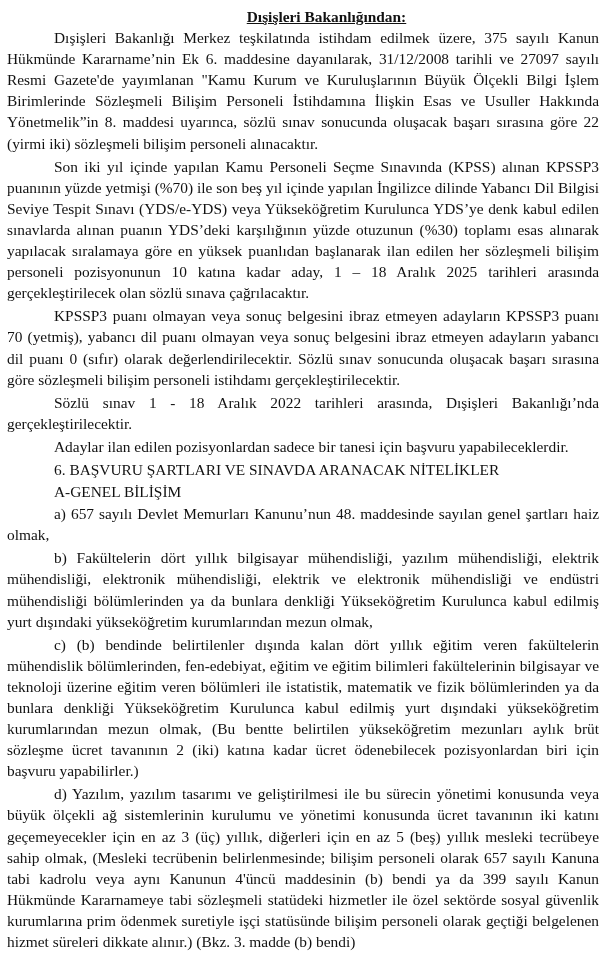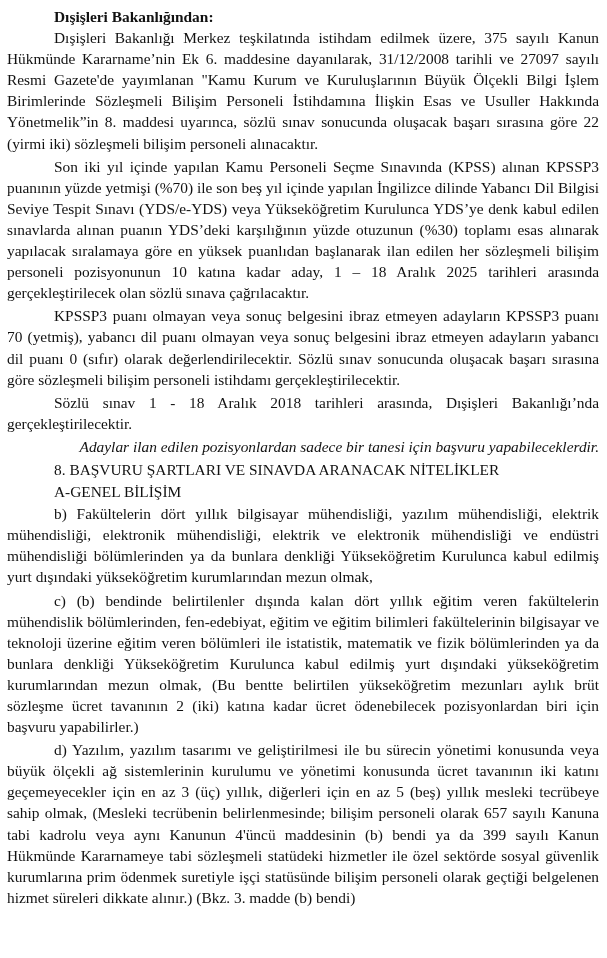--- a/index.html
+++ b/index.html
@@ -15,54 +15,56 @@
       color: #111111;
     }
     .page {
       position: relative;
       padding: 6px 8px 0 7px;
       font-size: 15.4px;
       line-height: 21.1px;
     }
     .org {
       font-weight: bold;
+      text-decoration: underline;
       padding-left: 47px;
       margin: 0 0 0 0;
+      text-align: center;
     }
     .title {
       font-weight: bold;
       text-align: center;
       margin: 0 0 1px 0;
       font-size: 15.6px;
     }
     p {
       margin: 0 0 2px 0;
       text-align: justify;
       text-indent: 47px;
     }
     p.plain {
-      text-align: right;
-      font-style: italic;
+      text-align: left;
     }
     .heading-line {
       margin: 0 0 1px 0;
       padding-left: 47px;
     }
   </style>
 </head>
 <body>
 
 <div class="page">
   <div class="org">Dışişleri Bakanlığından:</div>
 
   <p>Dışişleri Bakanlığı Merkez teşkilatında istihdam edilmek üzere, 375 sayılı Kanun Hükmünde Kararname’nin Ek 6. maddesine dayanılarak, 31/12/2008 tarihli ve 27097 sayılı Resmi Gazete'de yayımlanan "Kamu Kurum ve Kuruluşlarının Büyük Ölçekli Bilgi İşlem Birimlerinde Sözleşmeli Bilişim Personeli İstihdamına İlişkin Esas ve Usuller Hakkında Yönetmelik”in 8. maddesi uyarınca, sözlü sınav sonucunda oluşacak başarı sırasına göre 22 (yirmi iki) sözleşmeli bilişim personeli alınacaktır.</p>
   <p>Son iki yıl içinde yapılan Kamu Personeli Seçme Sınavında (KPSS) alınan KPSSP3 puanının yüzde yetmişi (%70) ile son beş yıl içinde yapılan İngilizce dilinde Yabancı Dil Bilgisi Seviye Tespit Sınavı (YDS/e-YDS) veya Yükseköğretim Kurulunca YDS’ye denk kabul edilen sınavlarda alınan puanın YDS’deki karşılığının yüzde otuzunun (%30) toplamı esas alınarak yapılacak sıralamaya göre en yüksek puanlıdan başlanarak ilan edilen her sözleşmeli bilişim personeli pozisyonunun 10 katına kadar aday, 1 – 18 Aralık 2025 tarihleri arasında gerçekleştirilecek olan sözlü sınava çağrılacaktır.</p>
   <p>KPSSP3 puanı olmayan veya sonuç belgesini ibraz etmeyen adayların KPSSP3 puanı 70 (yetmiş), yabancı dil puanı olmayan veya sonuç belgesini ibraz etmeyen adayların yabancı dil puanı 0 (sıfır) olarak değerlendirilecektir. Sözlü sınav sonucunda oluşacak başarı sırasına göre sözleşmeli bilişim personeli istihdamı gerçekleştirilecektir.</p>
-  <p>Sözlü sınav 1 - 18 Aralık 2018 tarihleri arasında, Dışişleri Bakanlığı’nda gerçekleştirilecektir.</p>
+  <p>Sözlü sınav 1 - 18 Aralık 2022 tarihleri arasında, Dışişleri Bakanlığı’nda gerçekleştirilecektir.</p>
   <p class="plain">Adaylar ilan edilen pozisyonlardan sadece bir tanesi için başvuru yapabileceklerdir.</p>
 
-  <div class="heading-line">8. BAŞVURU ŞARTLARI VE SINAVDA ARANACAK NİTELİKLER</div>
+  <div class="heading-line">6. BAŞVURU ŞARTLARI VE SINAVDA ARANACAK NİTELİKLER</div>
   <div class="heading-line">A-GENEL BİLİŞİM</div>
 
+  <p>a) 657 sayılı Devlet Memurları Kanunu’nun 48. maddesinde sayılan genel şartları haiz olmak,</p>
   <p>b) Fakültelerin dört yıllık bilgisayar mühendisliği, yazılım mühendisliği, elektrik mühendisliği, elektronik mühendisliği, elektrik ve elektronik mühendisliği ve endüstri mühendisliği bölümlerinden ya da bunlara denkliği Yükseköğretim Kurulunca kabul edilmiş yurt dışındaki yükseköğretim kurumlarından mezun olmak,</p>
   <p>c) (b) bendinde belirtilenler dışında kalan dört yıllık eğitim veren fakültelerin mühendislik bölümlerinden, fen-edebiyat, eğitim ve eğitim bilimleri fakültelerinin bilgisayar ve teknoloji üzerine eğitim veren bölümleri ile istatistik, matematik ve fizik bölümlerinden ya da bunlara denkliği Yükseköğretim Kurulunca kabul edilmiş yurt dışındaki yükseköğretim kurumlarından mezun olmak, (Bu bentte belirtilen yükseköğretim mezunları aylık brüt sözleşme ücret tavanının 2 (iki) katına kadar ücret ödenebilecek pozisyonlardan biri için başvuru yapabilirler.)</p>
   <p>d) Yazılım, yazılım tasarımı ve geliştirilmesi ile bu sürecin yönetimi konusunda veya büyük ölçekli ağ sistemlerinin kurulumu ve yönetimi konusunda ücret tavanının iki katını geçemeyecekler için en az 3 (üç) yıllık, diğerleri için en az 5 (beş) yıllık mesleki tecrübeye sahip olmak, (Mesleki tecrübenin belirlenmesinde; bilişim personeli olarak 657 sayılı Kanuna tabi kadrolu veya aynı Kanunun 4'üncü maddesinin (b) bendi ya da 399 sayılı Kanun Hükmünde Kararnameye tabi sözleşmeli statüdeki hizmetler ile özel sektörde sosyal güvenlik kurumlarına prim ödenmek suretiyle işçi statüsünde bilişim personeli olarak geçtiği belgelenen hizmet süreleri dikkate alınır.) (Bkz. 3. madde (b) bendi)</p>
 </div>
 
 </body></html>

